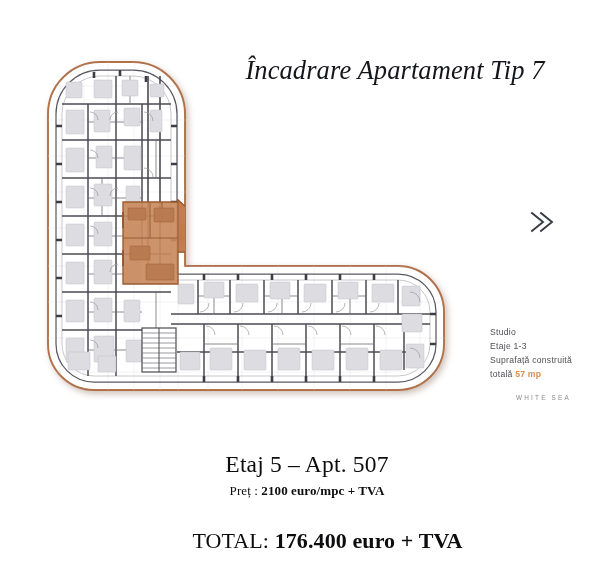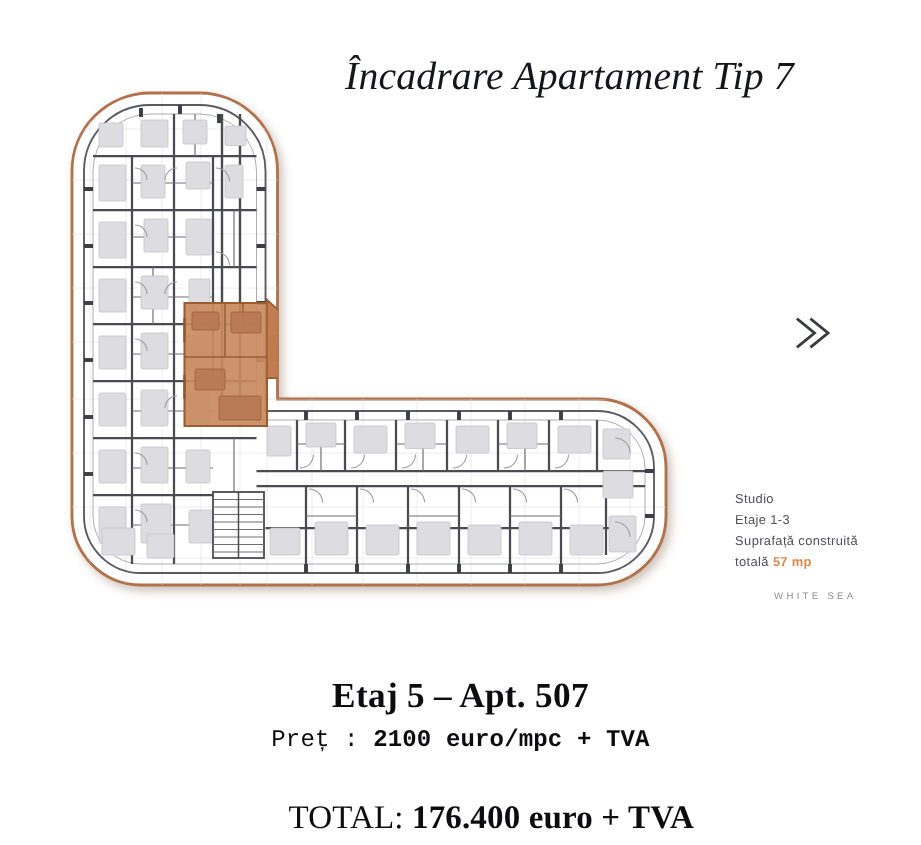--- a/index.html
+++ b/index.html
@@ -19,22 +19,22 @@
   #page {
     position: absolute;
     inset: 0;
     background: #ffffff;
   }
 
   
   .title-block {
     position: absolute;
     right: 54px;
-    top: 36px;
-    text-align: left;
+    top: 56px;
+    text-align: center;
     width: 330px;
   }
   .title-main {
     font-family: "Liberation Serif", serif;
     font-style: italic;
     font-size: 26.5px;
     line-height: 1.12;
     color: #15161c;
     letter-spacing: 0.1px;
     white-space: nowrap;
@@ -103,30 +103,29 @@
     position: absolute;
     left: 0;
     right: 0;
     top: 450px;
     text-align: center;
     font-family: "Liberation Serif", serif;
     color: #0d0d0f;
   }
   .line-apt {
     font-size: 23.5px;
-    font-weight: bold;
+    font-weight: normal;
     line-height: 1.25;
     letter-spacing: 0.2px;
   }
   .line-price {
-    font-size: 16px;
+    font-size: 13px;
     line-height: 1.3;
     margin-top: 4px;
     letter-spacing: 0.1px;
-    font-family: Liberation Mono, monospace;
   }
   .line-price b { font-weight: bold; }
   .line-total {
     font-size: 22px;
     line-height: 1.3;
     margin-top: 27px;
     letter-spacing: 0.1px;
     margin-left: 41px;
   }
   .line-total b { font-weight: bold; }

